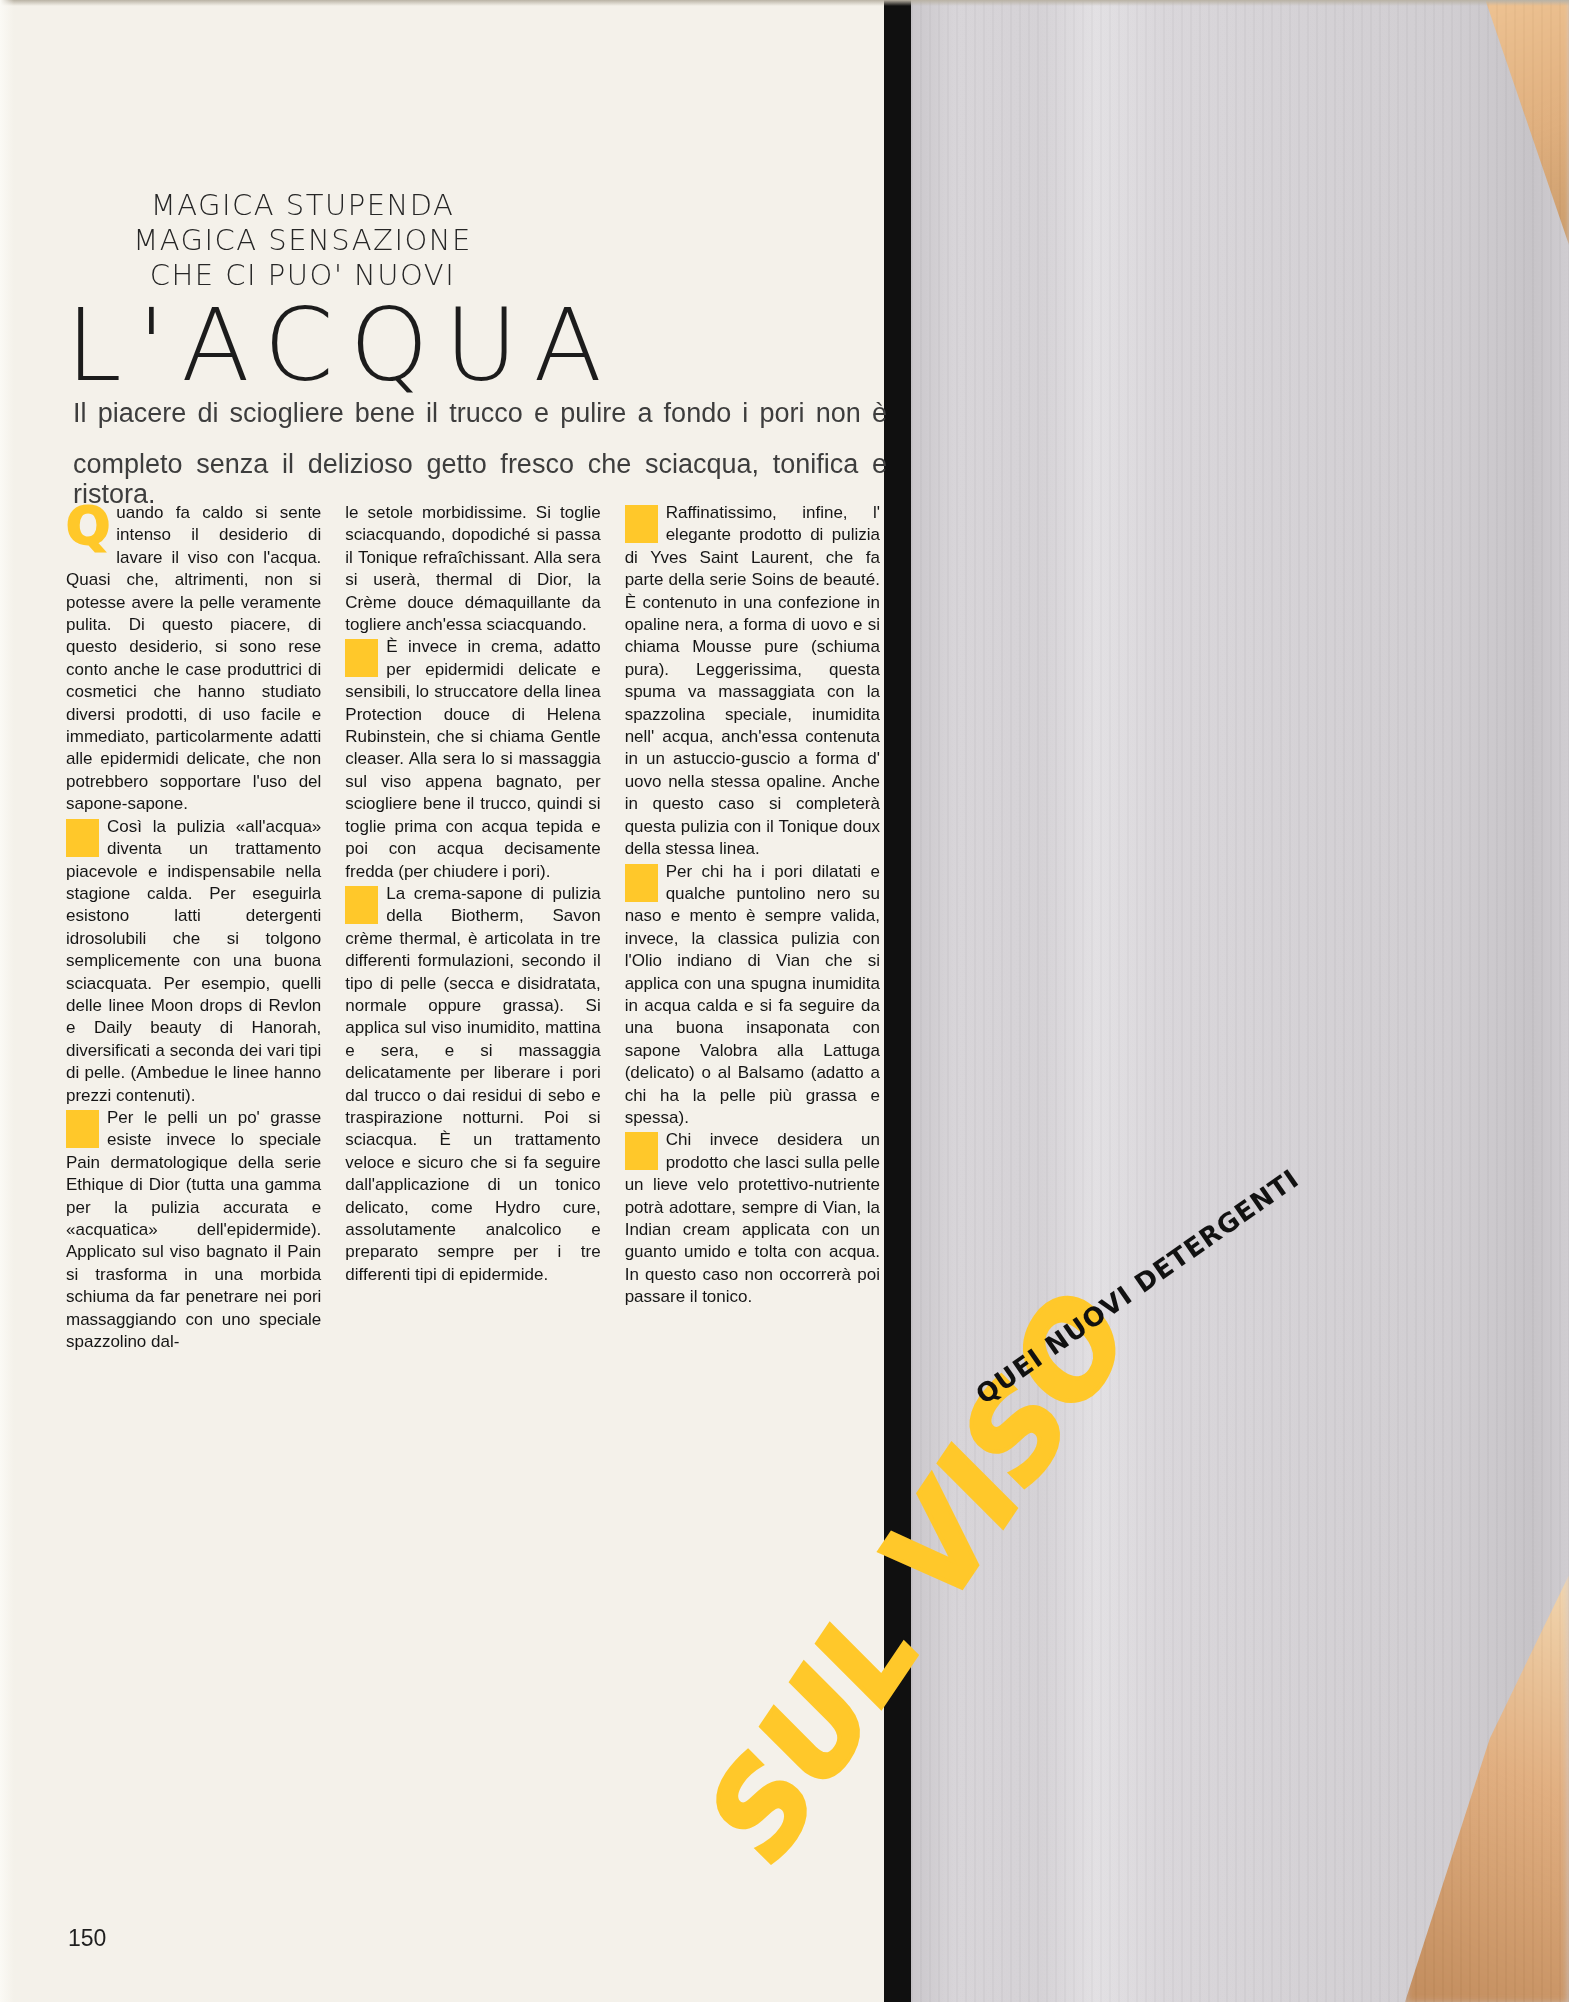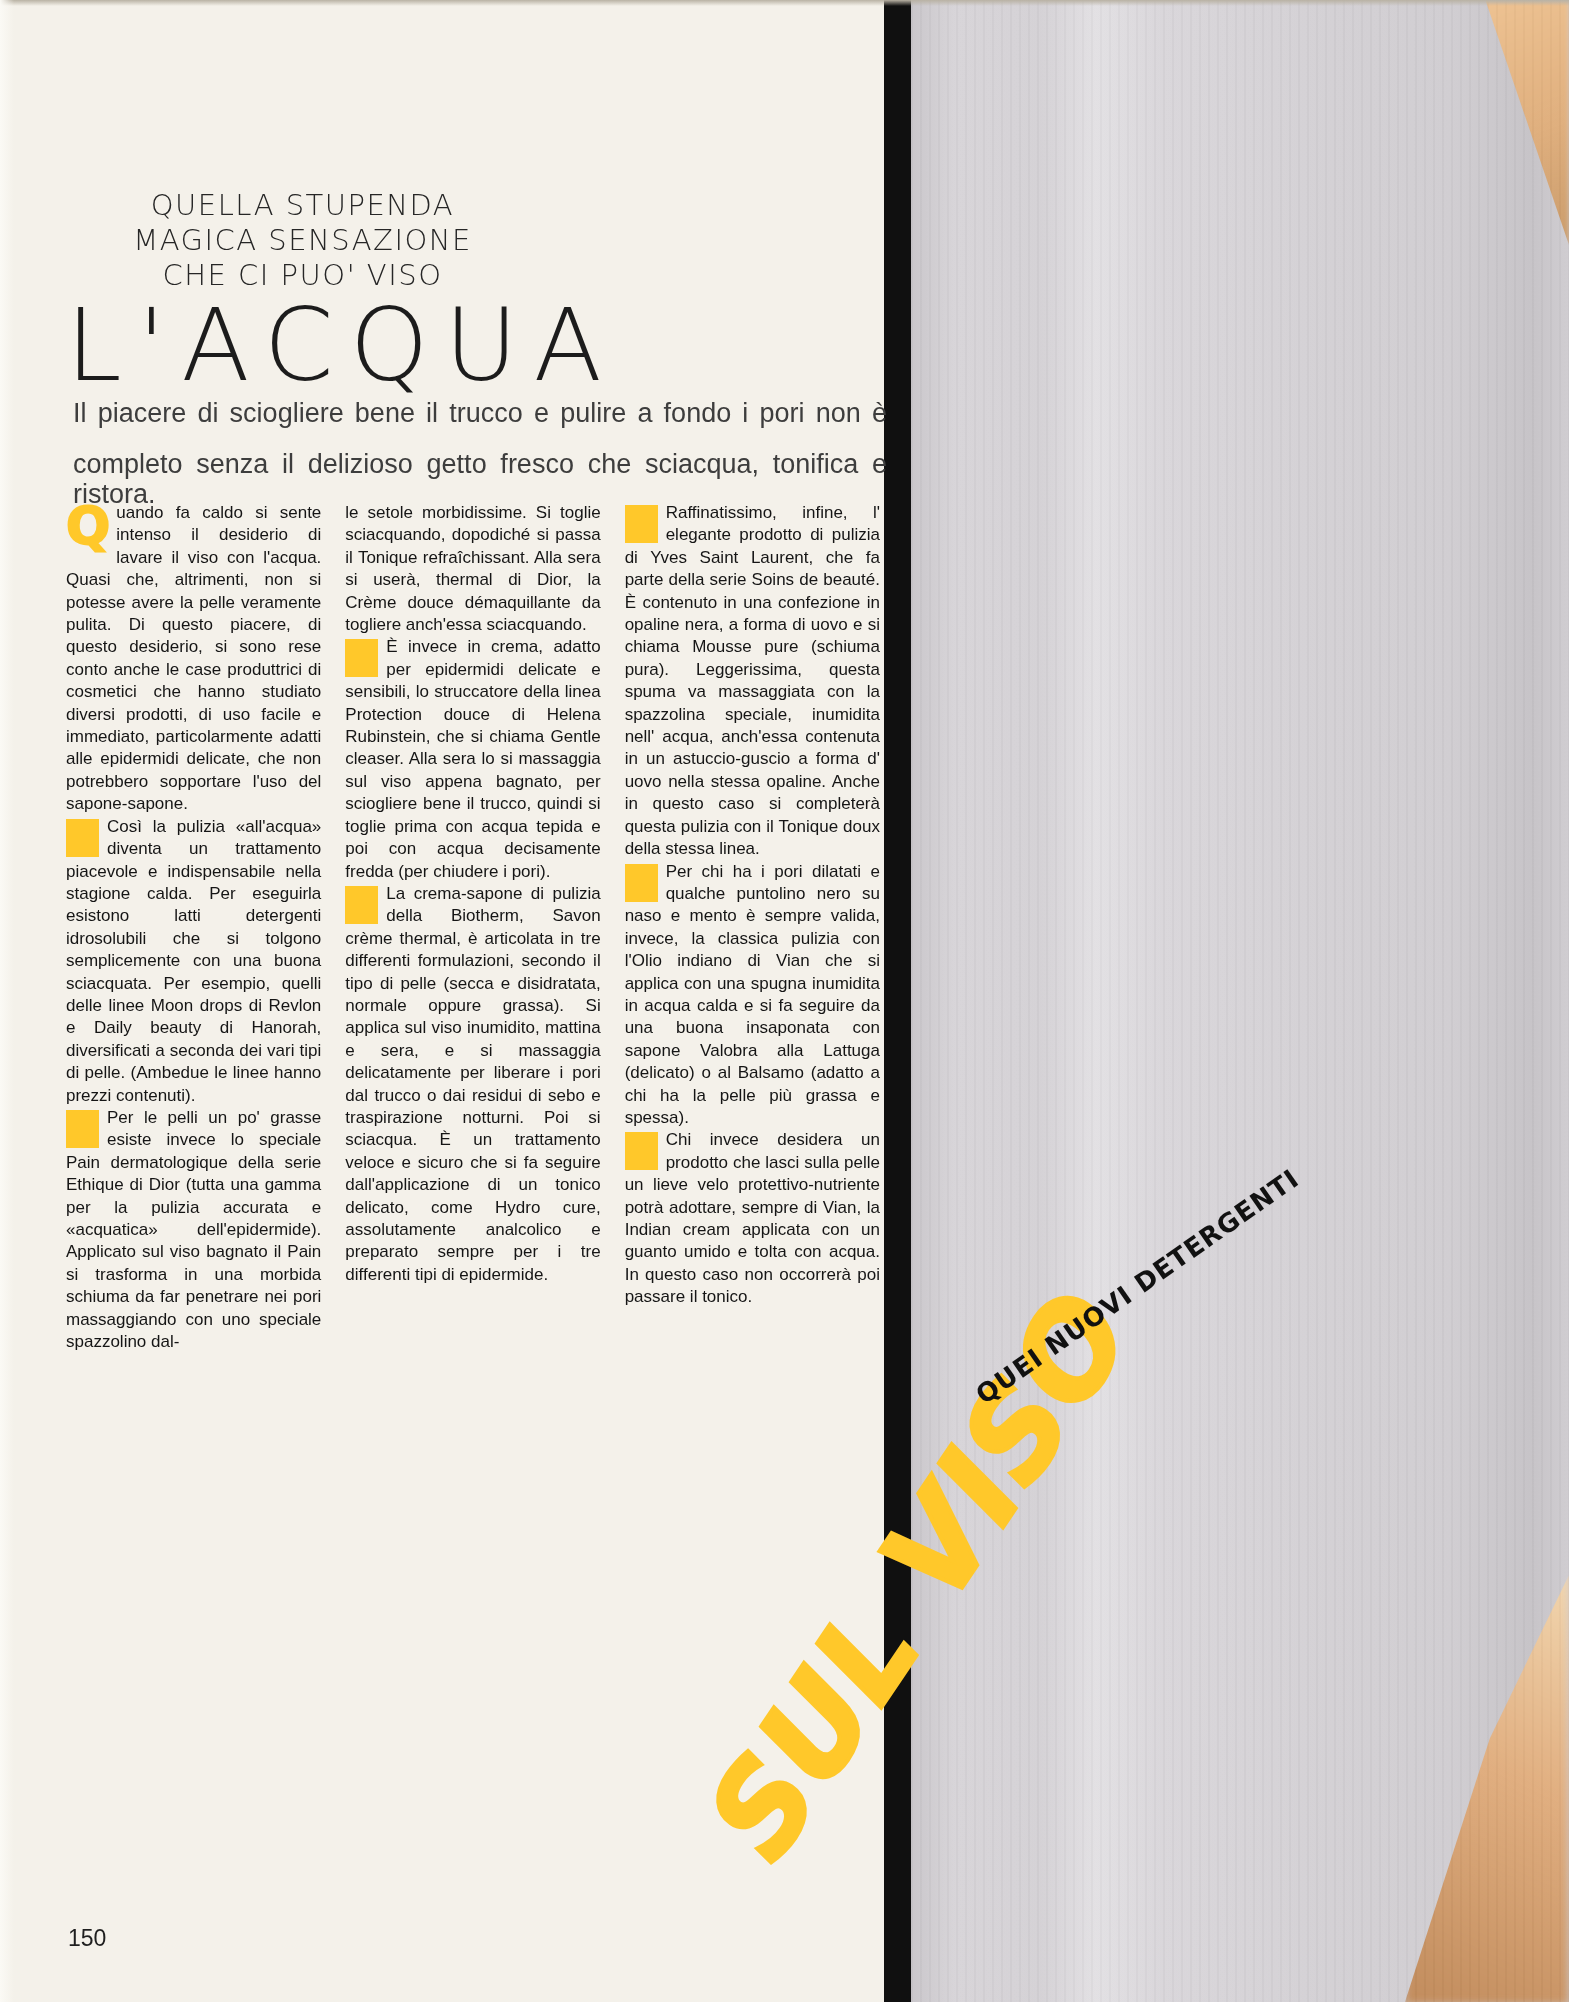--- a/index.html
+++ b/index.html
@@ -157,23 +157,23 @@
 
   <div class="next-page">
     <div class="photo-top"></div>
     <div class="photo-bottom"></div>
   </div>
   <div class="black-bar"></div>
   <div class="edge-top"></div>
   <div class="edge-left"></div>
 
   <header class="kicker">
-    <div>QUELLA STUPENDA</div>
+    <div>MAGICA STUPENDA</div>
     <div>MAGICA SENSAZIONE</div>
-    <div>CHE CI PUO' VISO</div>
+    <div>CHE CI PUO' NUOVI</div>
   </header>
   <h1 class="title">L'ACQUA</h1>
   <div class="subtitle">
     <div class="sub-line">Il piacere di sciogliere bene il trucco e pulire a fondo i pori non è</div>
     <div class="sub-line">completo senza il delizioso getto fresco che sciacqua, tonifica e ristora.</div>
   </div>
 
   <main class="columns">
 
     <div class="col">

